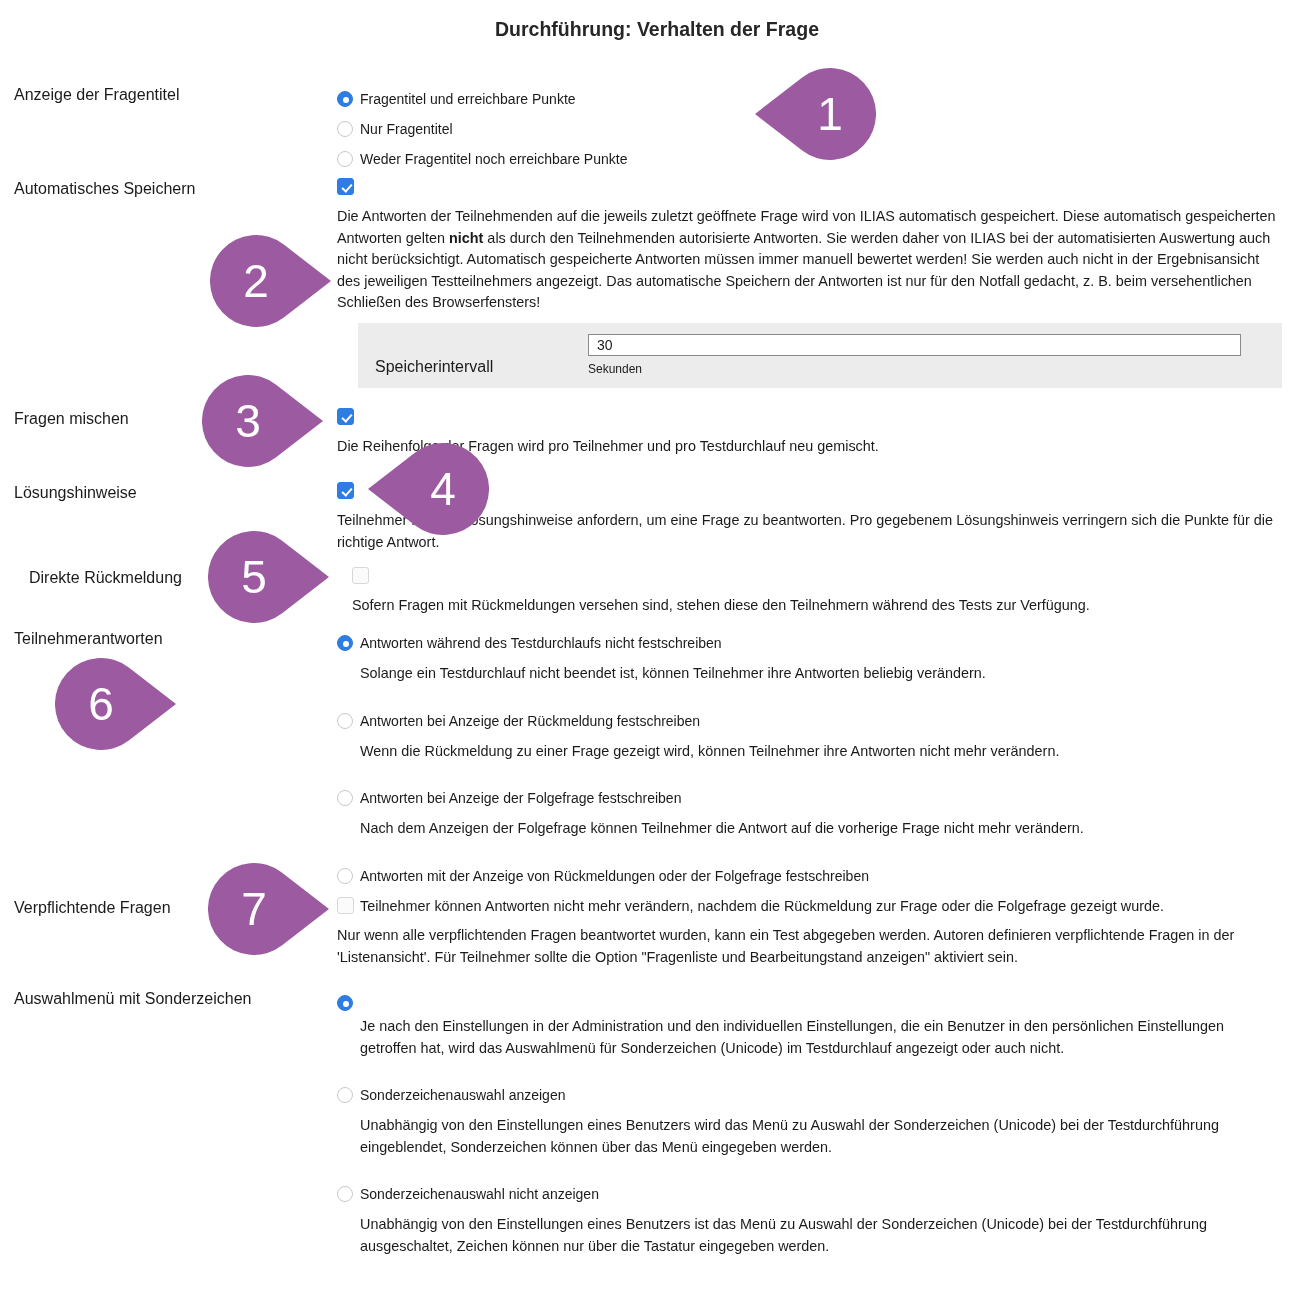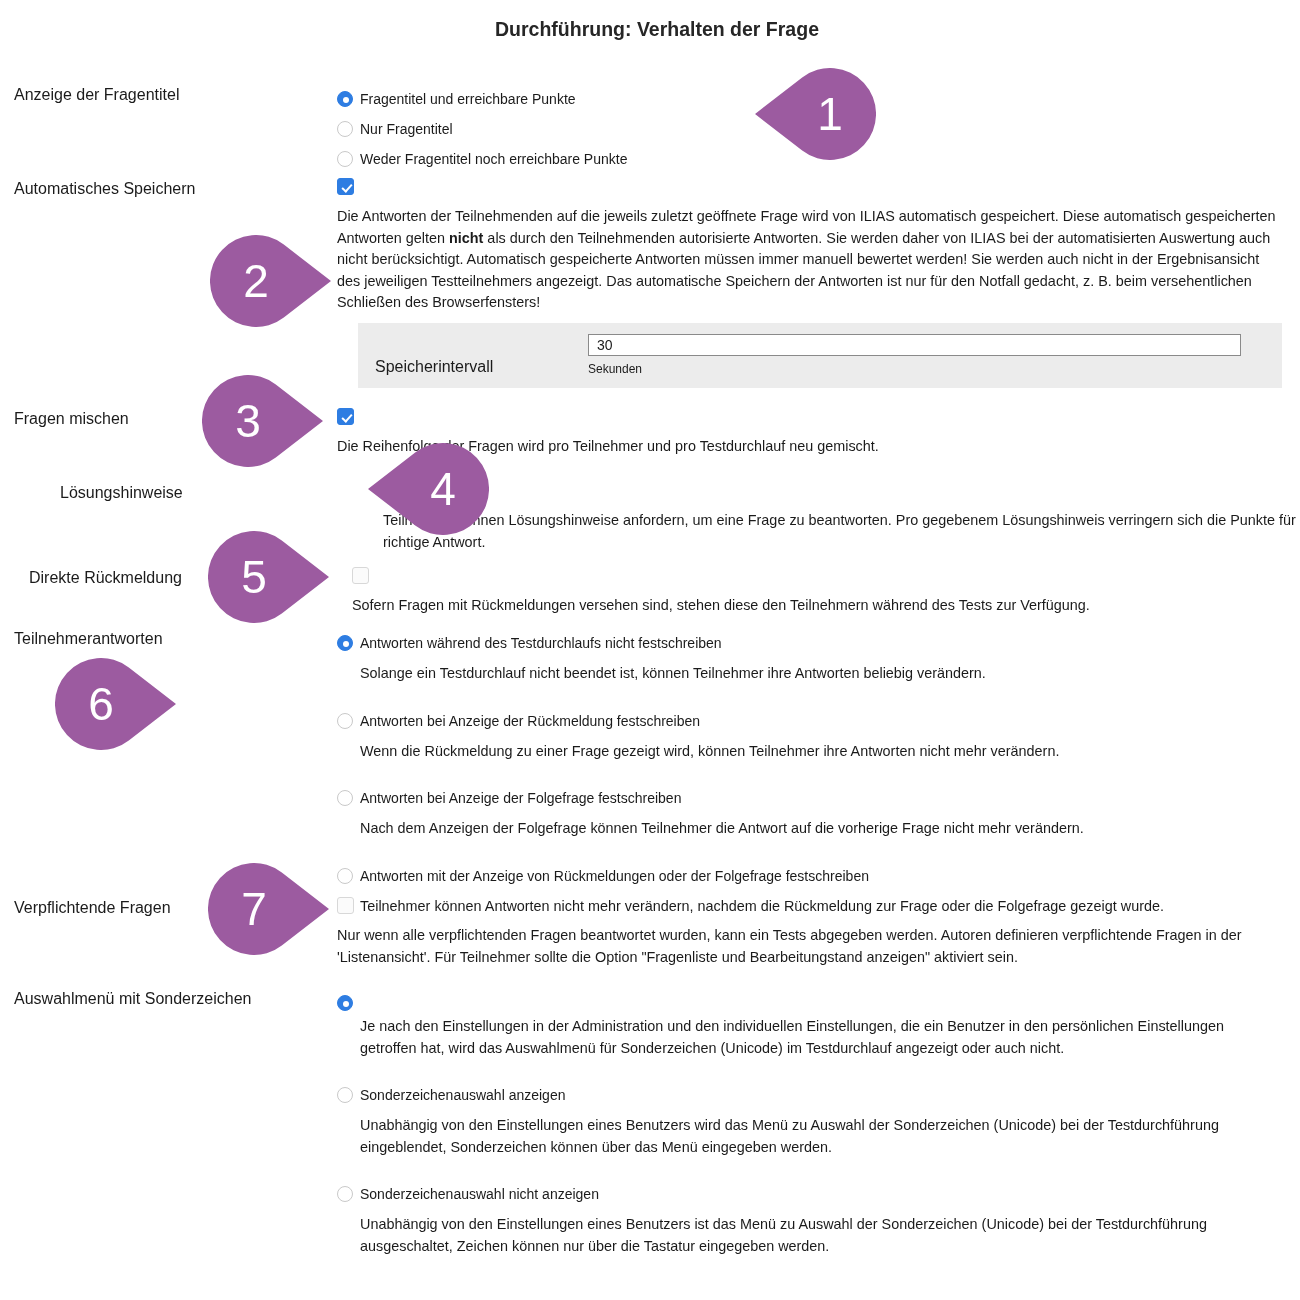--- a/index.html
+++ b/index.html
@@ -119,21 +119,21 @@
   </div>
 
   <div class="row" style="top:408px;">
     <div class="row-label">Fragen mischen</div>
     <div class="row-content">
       <span class="checkbox checked"></span>
       <div class="desc">Die Reihenfolge der Fragen wird pro Teilnehmer und pro Testdurchlauf neu gemischt.</div>
     </div>
   </div>
 
-  <div class="row" style="top:482px;padding-left:46px;">
+  <div class="row" style="top:482px;">
     <div class="row-label">Lösungshinweise</div>
     <div class="row-content">
       <span class="checkbox checked"></span>
       <div class="desc">Teilnehmer können Lösungshinweise anfordern, um eine Frage zu beantworten. Pro gegebenem Lösungshinweis verringern sich die Punkte für die richtige Antwort.</div>
     </div>
   </div>
 
   <div class="row" style="top:567px;justify-content:flex-end;">
     <div class="row-label">Direkte Rückmeldung</div>
     <div class="row-content">
@@ -173,21 +173,21 @@
         </div>
         <div class="desc">Teilnehmer können Antworten nicht mehr verändern, nachdem die Rückmeldung zur Frage oder die Folgefrage gezeigt wurde.</div>
       </div>
     </div>
   </div>
 
   <div class="row" style="top:897px;">
     <div class="row-label">Verpflichtende Fragen</div>
     <div class="row-content">
       <span class="checkbox"></span>
-      <div class="desc">Nur wenn alle verpflichtenden Fragen beantwortet wurden, kann ein Tests abgegeben werden. Autoren definieren verpflichtende Fragen in der 'Listenansicht'. Für Teilnehmer sollte die Option "Fragenliste und Bearbeitungstand anzeigen" aktiviert sein.</div>
+      <div class="desc">Nur wenn alle verpflichtenden Fragen beantwortet wurden, kann ein Test abgegeben werden. Autoren definieren verpflichtende Fragen in der 'Listenansicht'. Für Teilnehmer sollte die Option "Fragenliste und Bearbeitungstand anzeigen" aktiviert sein.</div>
     </div>
   </div>
 
   <div class="row" style="top:988px;">
     <div class="row-label">Auswahlmenü mit Sonderzeichen</div>
     <div class="row-content">
       <div class="opt-block">
         <div class="option">
           <span class="radio selected"></span>
         </div>

